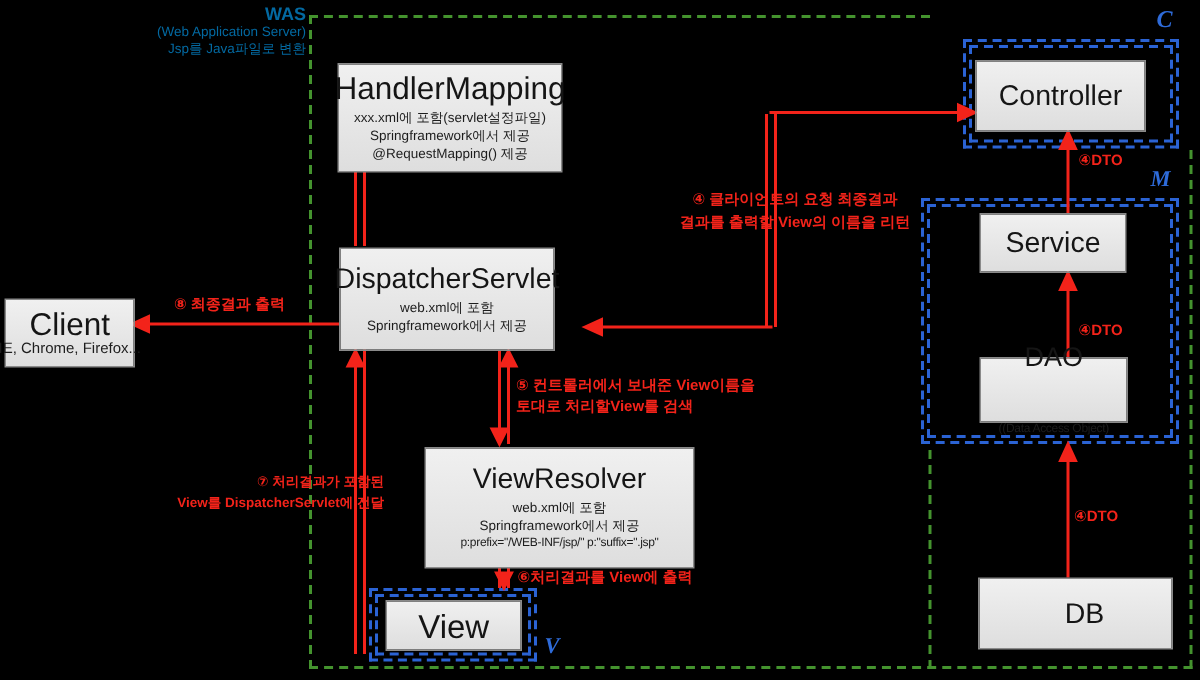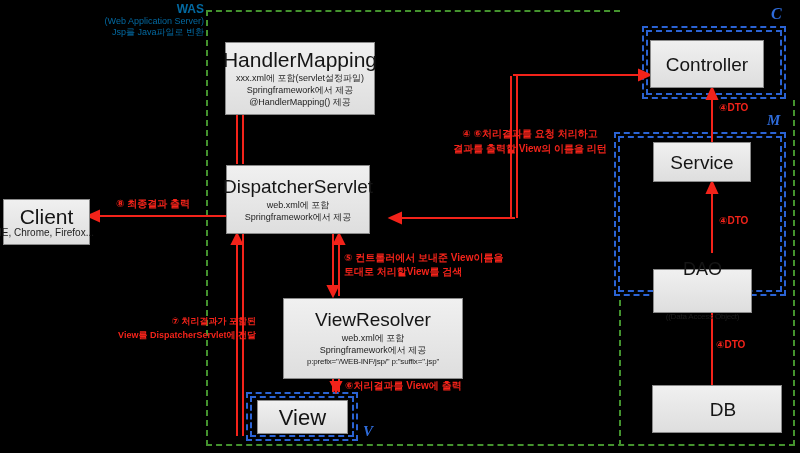--- a/index.html
+++ b/index.html
@@ -112,21 +112,21 @@
 
   <div class="box" style="left:3px;top:199px;width:85px;height:44px;">
     <div class="title big">Client</div>
     <div class="sub" style="font-size:10px;margin-top:0;">IE, Chrome, Firefox...</div>
   </div>
 
   <div class="box" style="left:225px;top:42px;width:148px;height:71px;">
     <div class="title big">HandlerMapping</div>
     <div class="sub">xxx.xml에 포함(servlet설정파일)</div>
     <div class="sub" style="margin-top:0;">Springframework에서 제공</div>
-    <div class="sub" style="margin-top:0;">@HandlerMapping() 제공</div>
+    <div class="sub" style="margin-top:0;">@RequestMapping() 제공</div>
   </div>
 
   <div class="box" style="left:226px;top:165px;width:142px;height:67px;">
     <div class="title">DispatcherServlet</div>
     <div class="sub">web.xml에 포함</div>
     <div class="sub" style="margin-top:0;">Springframework에서 제공</div>
   </div>
 
   <div class="box" style="left:283px;top:298px;width:178px;height:79px;">
     <div class="title">ViewResolver</div>
@@ -140,31 +140,31 @@
   </div>
 
   <div class="box" style="left:650px;top:40px;width:112px;height:46px;">
     <div class="title">Controller</div>
   </div>
 
   <div class="box" style="left:653px;top:142px;width:96px;height:38px;">
     <div class="title">Service</div>
   </div>
 
-  <div class="box" style="left:653px;top:269px;width:97px;height:42px;gap:32px;">
+  <div class="box" style="left:653px;top:238px;width:97px;height:42px;gap:32px;">
     <div class="title" style="font-size:18px;line-height:19px;">DAO</div>
     <div class="sub tiny" style="margin-top:0;">((Data Access Object)</div>
   </div>
 
   <div class="box" style="left:652px;top:385px;width:116px;height:46px;padding-left:12px;">
     <div class="title">DB</div>
   </div>
 
   <div class="rlabel center" style="left:436px;top:126px;width:188px;line-height:15px;">
-    <div>④ ⑥처리결과를 요청 처리하고</div>
+    <div>④ 클라이언트의 요청 최종결과</div>
     <div>결과를 출력할 View의 이름을 리턴</div>
   </div>
   <div class="rlabel" style="left:344px;top:251px;">
     <div>⑤ 컨트롤러에서 보내준 View이름을</div>
     <div>토대로 처리할View를 검색</div>
   </div>
   <div class="rlabel" style="left:345px;top:379px;">⑥처리결과를 View에 출력</div>
   <div class="rlabel right small" style="left:112px;top:314px;width:144px;">
     <div>⑦ 처리결과가 포함된</div>
     <div>View를 DispatcherServlet에 전달</div>

